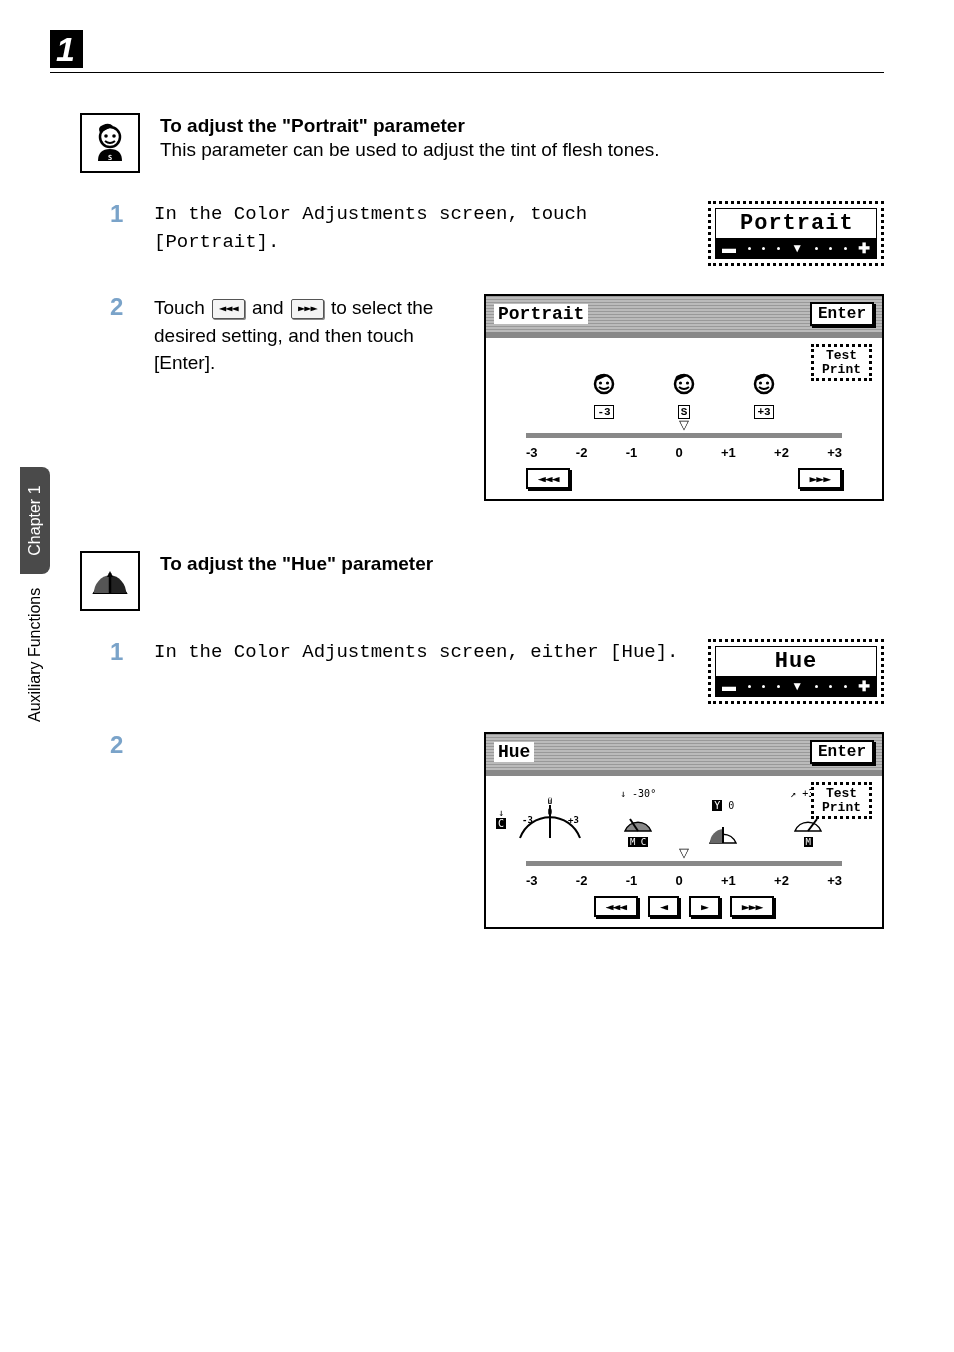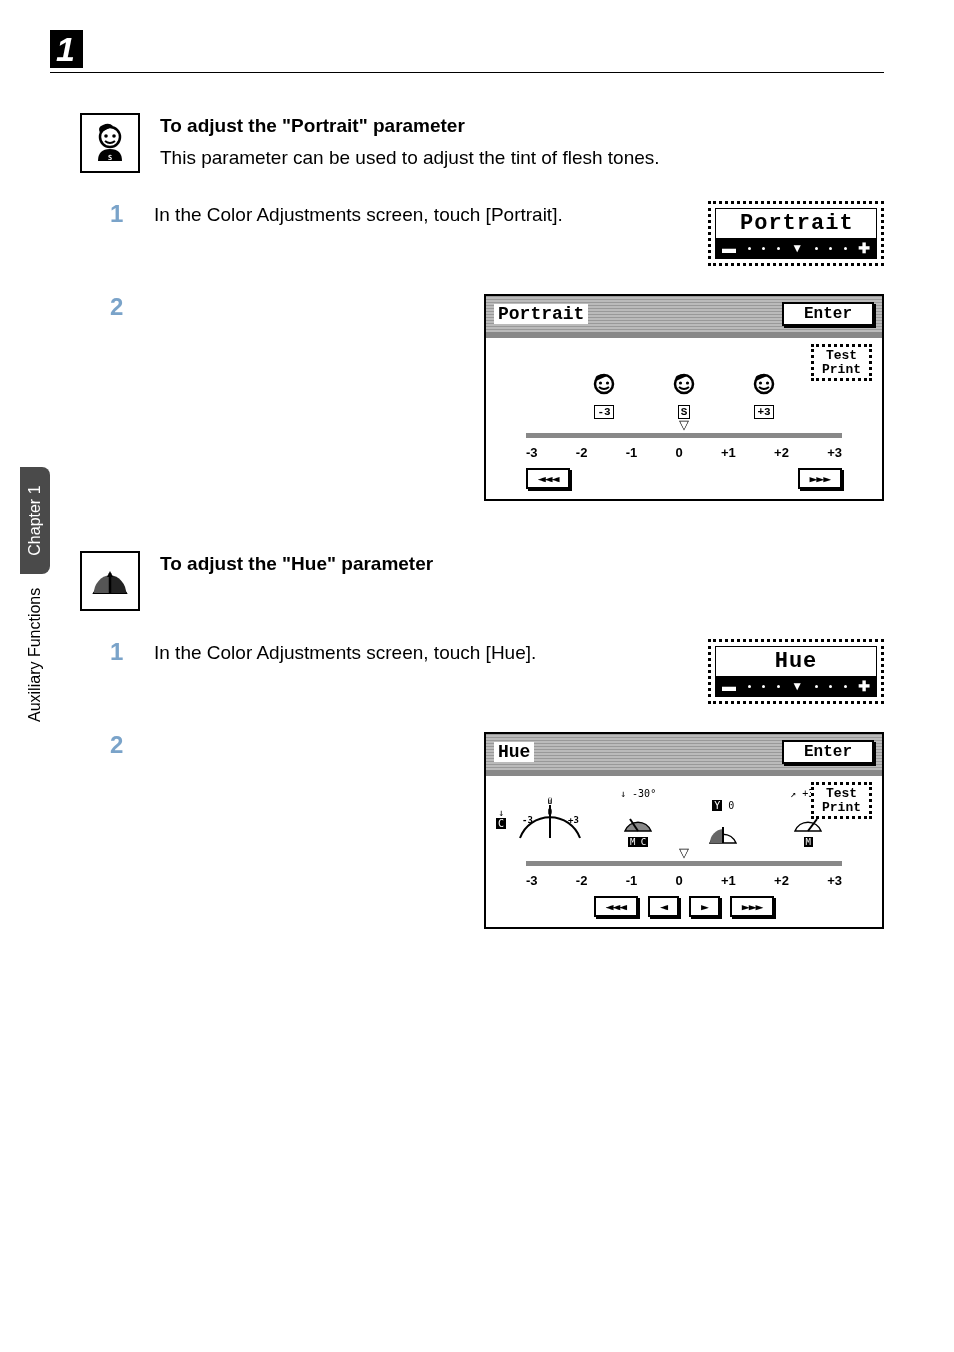--- a/index.html
+++ b/index.html
@@ -83,21 +83,20 @@
     background: #fff;
   }
   .section-icon svg { width: 44px; height: 44px; }
   .section-title {
     font-weight: bold;
     font-size: 19px;
     margin-top: 2px;
   }
   .section-desc {
     font-size: 19px;
-    margin-top: 8px;
     line-height: 1.4;
   }
   .step {
     display: flex;
     align-items: flex-start;
     margin: 28px 0 18px 30px;
     gap: 24px;
   }
   .step-num {
     color: #7aa3c9;
@@ -107,20 +106,21 @@
     flex-shrink: 0;
     line-height: 1.1;
   }
   .step-text {
     font-size: 19px;
     line-height: 1.45;
     flex: 0 1 320px;
   }
   .step-text-wide {
     flex: 1;
+    font-family: Liberation Mono, monospace;
   }
   .step-right {
     margin-left: auto;
   }
   .inline-btn {
     display: inline-block;
     border: 1px solid #555;
     border-radius: 2px;
     padding: 0 6px;
     font-size: 12px;
@@ -191,21 +191,21 @@
     font-weight: bold;
     font-size: 18px;
     background:#fff;
     padding:0 4px;
   }
   .panel-enter {
     margin-left: auto;
     border: 2px solid #000;
     font-family: "Courier New", monospace;
     font-weight: bold;
-    padding: 1px 20px;
+    padding: 1px 6px;
     font-size: 16px;
     background:#fff;
     box-shadow: 2px 2px 0 #000;
   }
   .panel-body {
     padding: 8px 10px 10px;
     position: relative;
   }
   .test-print {
     position: absolute;
@@ -327,20 +327,27 @@
                 <span class="dot"></span>
               <span class="plus">✚</span>
             </div>
           </div>
         </div>
       </div>
     </div>
 
     <div class="step">
       <div class="step-num">2</div>
+      <div class="step-text">
+        <span>Touch </span>
+        <span class="inline-btn">◄◄◄</span>
+        <span> and </span>
+        <span class="inline-btn">►►►</span>
+        <span> to select the desired setting, and then touch [Enter].</span>
+      </div>
       <div class="step-right">
         <div class="panel">
           <div class="panel-header">
             <span class="panel-label">Portrait</span>
             <span class="panel-enter">Enter</span>
           </div>
           <div class="panel-body">
             <div class="test-print" style="white-space:pre;">Test
 Print</div>
             <div class="faces-row">
@@ -409,21 +416,21 @@
           <polygon points="22,12 19,18 25,18" fill="#000"></polygon>
         </svg>
       </div>
       <div>
         <div class="section-title">To adjust the "Hue" parameter</div>
       </div>
     </div>
 
     <div class="step">
       <div class="step-num">1</div>
-      <div class="step-text step-text-wide">In the Color Adjustments screen, touch [Hue].</div>
+      <div class="step-text step-text-wide">In the Color Adjustments screen, either [Hue].</div>
       <div class="step-right">
         <div class="ui-box" style="width:176px;">
           <div class="ui-box-inner">
             <div class="ui-title">Hue</div>
             <div class="ui-scale-strip">
               <span class="minus">▬</span>
               <span class="dot"></span>
                 <span class="dot"></span>
                 <span class="dot"></span>
               <span class="pointer">▼</span>

